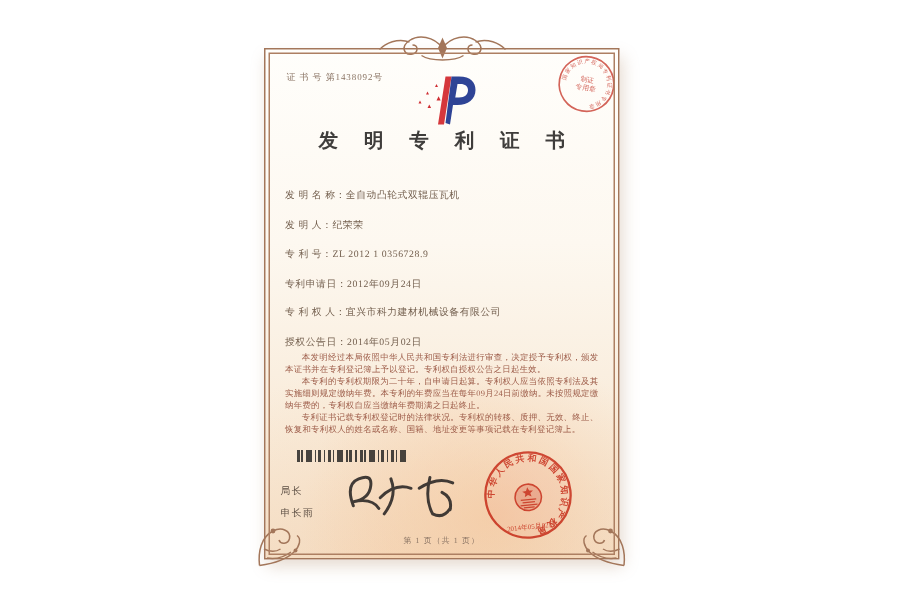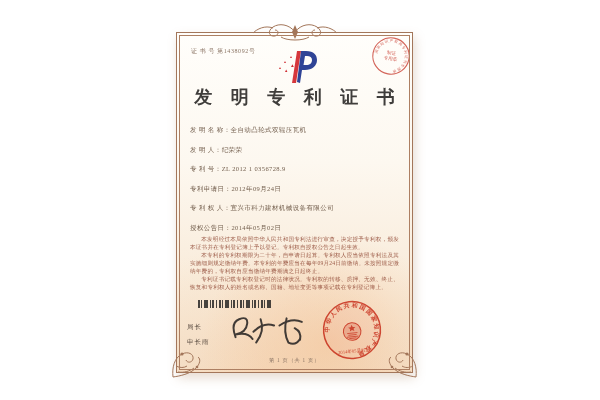--- a/index.html
+++ b/index.html
@@ -24,21 +24,21 @@
   .corner-bl { left:-7px; bottom:-6px; }
   .corner-br { right:-7px; bottom:-6px; transform:scaleX(-1); }
 
   .cert-no { position:absolute; left:14px; top:14px; font-size:6px; letter-spacing:0.6px; color:#8a7464; white-space:nowrap; }
 
   .logo { position:absolute; left:50%; top:16px; transform:translateX(-50%); }
 
   .top-seal { position:absolute; left:193px; top:2px; width:42px; height:42px; transform:rotate(10deg); opacity:0.85; }
 
   .title { position:absolute; left:0; right:0; top:52px; text-align:center;
-           font-size:18px; font-weight:bold; letter-spacing:7px; padding-left:7px;
+           font-size:13px; font-weight:bold; letter-spacing:7px; padding-left:7px;
            color:#3f3d3b; white-space:nowrap; }
 
   .fields { position:absolute; left:13px; top:93px; right:10px; }
   .field-line { height:19.5px; font-size:6.5px; color:#74604f; letter-spacing:0.4px; white-space:nowrap; overflow:hidden; }
 
   .paras { position:absolute; left:13px; right:13px; top:232px; top:203px; }
   .paras p { font-size:5.6px; line-height:1.43; color:#9d5c49; text-align:justify; text-indent:2em; letter-spacing:0.2px; }
 
   .barcode { position:absolute; left:21px; top:267px; width:74px; height:8px; opacity:0.8;
     background:

